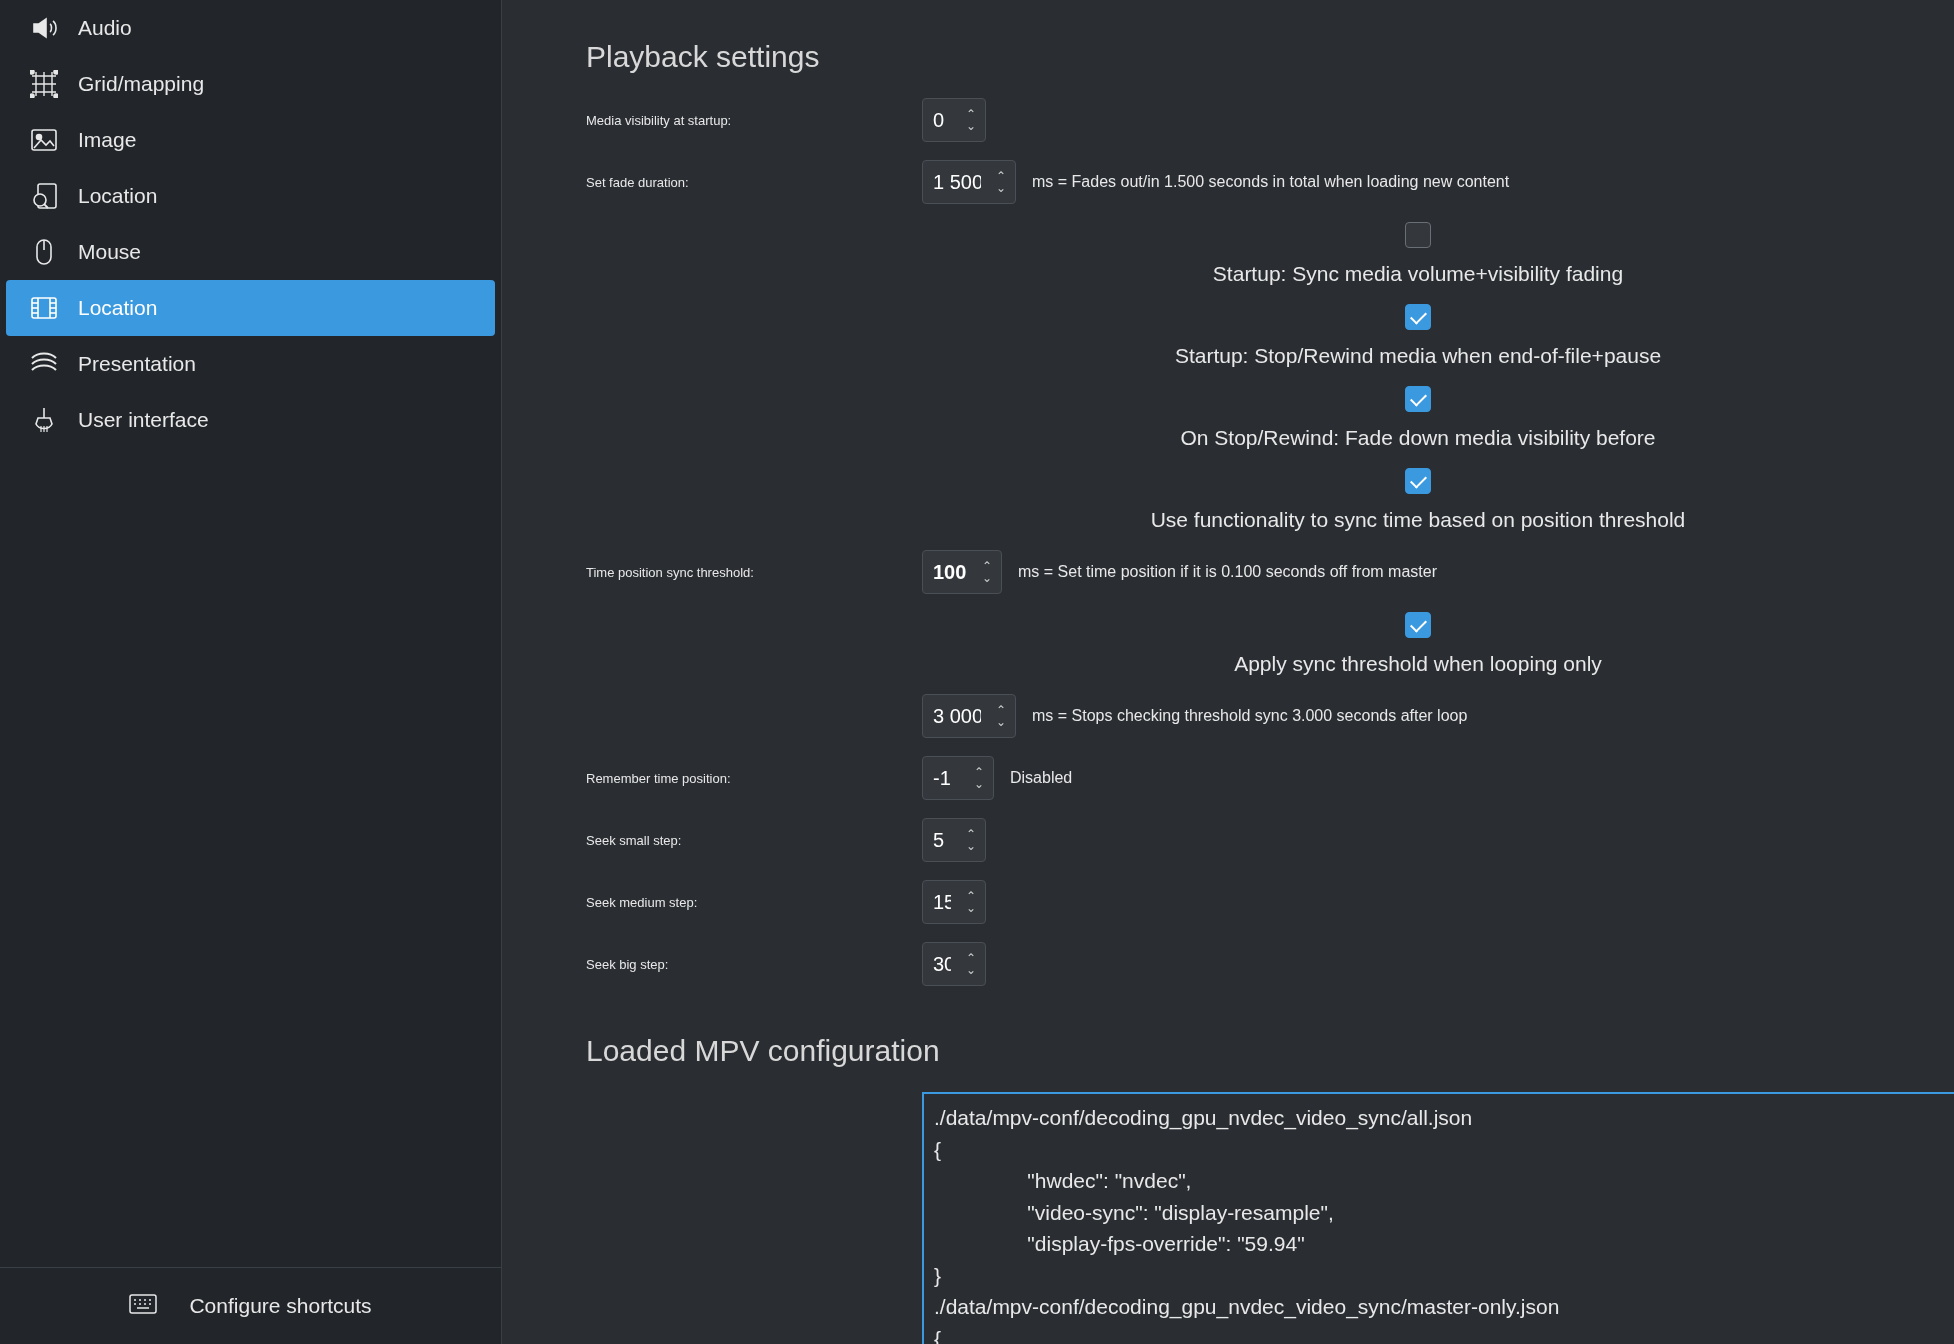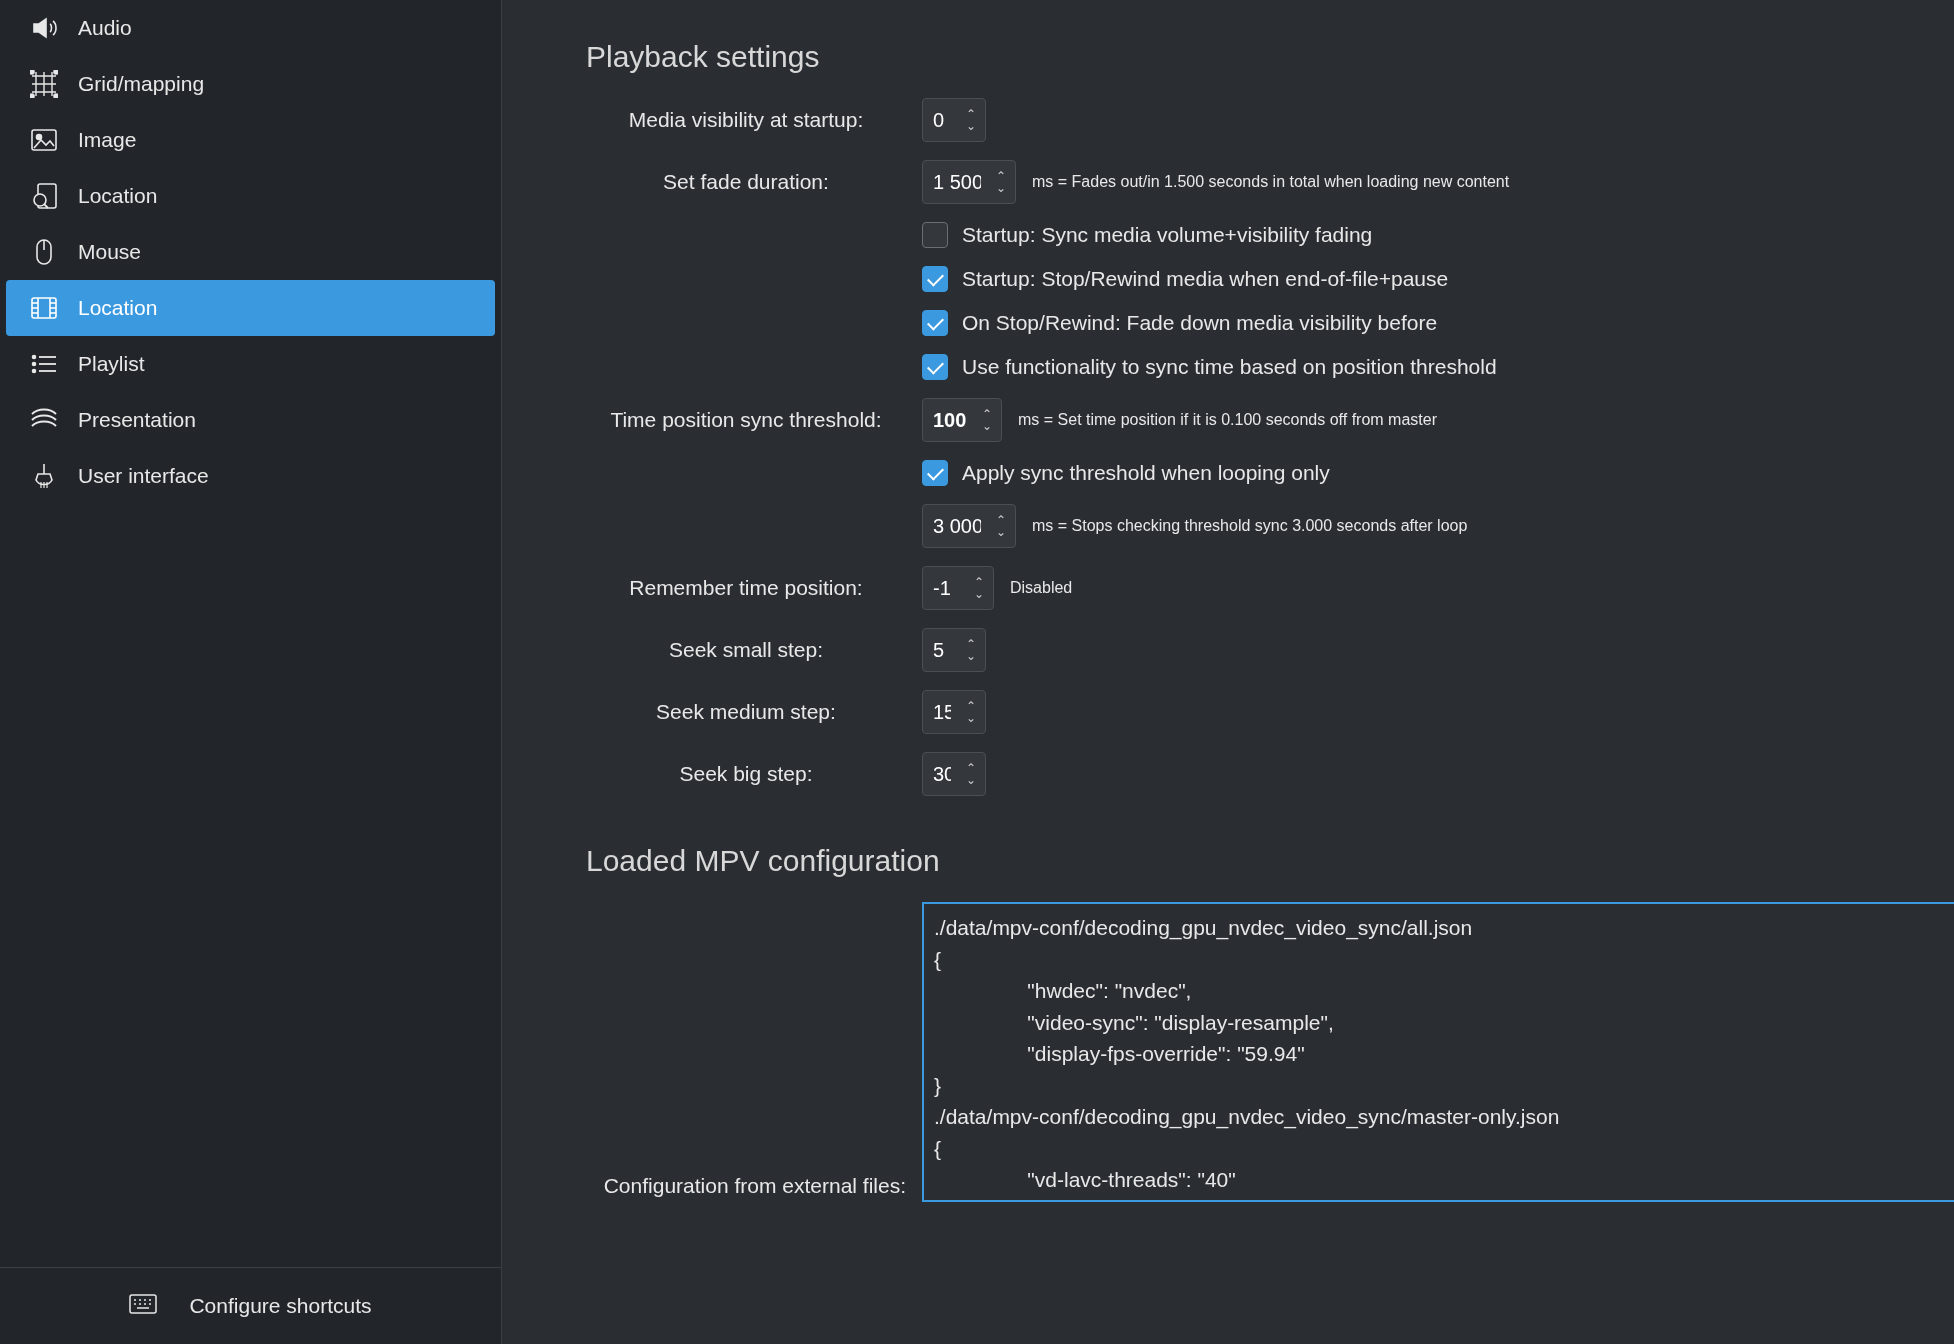--- a/index.html
+++ b/index.html
@@ -74,30 +74,30 @@
   }
   .form {
     display: grid;
     grid-template-columns: 320px auto;
     row-gap: 18px;
     column-gap: 16px;
     align-items: center;
     margin-bottom: 48px;
   }
   .form-label {
-    text-align: center;
-    font-size: 21px;
+    text-align: left;
+    font-size: 13px;
     color: #e8e8e8;
   }
   .form-value {
     display: flex;
     align-items: center;
     gap: 16px;
   }
-  .form .full { grid-column: 2; }
+  .form .full { grid-column: 2; flex-direction: column; }
   
   .spin {
     display: flex;
     align-items: stretch;
     background: #34383d;
     border: 1px solid #4a4f56;
     border-radius: 4px;
     height: 44px;
   }
   .spin input {
@@ -250,33 +250,20 @@
             <line x1="20" y1="4" x2="20" y2="24" stroke="currentColor" stroke-width="1.6"></line>
             <line x1="2" y1="9" x2="8" y2="9" stroke="currentColor"></line>
             <line x1="2" y1="14" x2="8" y2="14" stroke="currentColor"></line>
             <line x1="2" y1="19" x2="8" y2="19" stroke="currentColor"></line>
             <line x1="20" y1="9" x2="26" y2="9" stroke="currentColor"></line>
             <line x1="20" y1="14" x2="26" y2="14" stroke="currentColor"></line>
             <line x1="20" y1="19" x2="26" y2="19" stroke="currentColor"></line>
           </svg>
         </span>
         <span>Location</span>
-      </div>
-      <div class="sidebar-item">
-        <span class="icon">
-          <svg viewBox="0 0 28 28">
-            <circle cx="4" cy="7" r="1.5" fill="#e8e8e8"></circle>
-            <circle cx="4" cy="14" r="1.5" fill="#e8e8e8"></circle>
-            <circle cx="4" cy="21" r="1.5" fill="#e8e8e8"></circle>
-            <line x1="9" y1="7" x2="26" y2="7" stroke="#e8e8e8" stroke-width="1.8"></line>
-            <line x1="9" y1="14" x2="26" y2="14" stroke="#e8e8e8" stroke-width="1.8"></line>
-            <line x1="9" y1="21" x2="26" y2="21" stroke="#e8e8e8" stroke-width="1.8"></line>
-          </svg>
-        </span>
-        <span>Playlist</span>
       </div>
       <div class="sidebar-item">
         <span class="icon">
           <svg viewBox="0 0 28 28">
             <path d="M2 8c6-6 18-6 24 0" stroke="#e8e8e8" fill="none" stroke-width="2"></path>
             <path d="M2 14c6-6 18-6 24 0" stroke="#e8e8e8" fill="none" stroke-width="2"></path>
             <path d="M2 20c6-6 18-6 24 0" stroke="#e8e8e8" fill="none" stroke-width="2"></path>
           </svg>
         </span>
         <span>Presentation</span>

